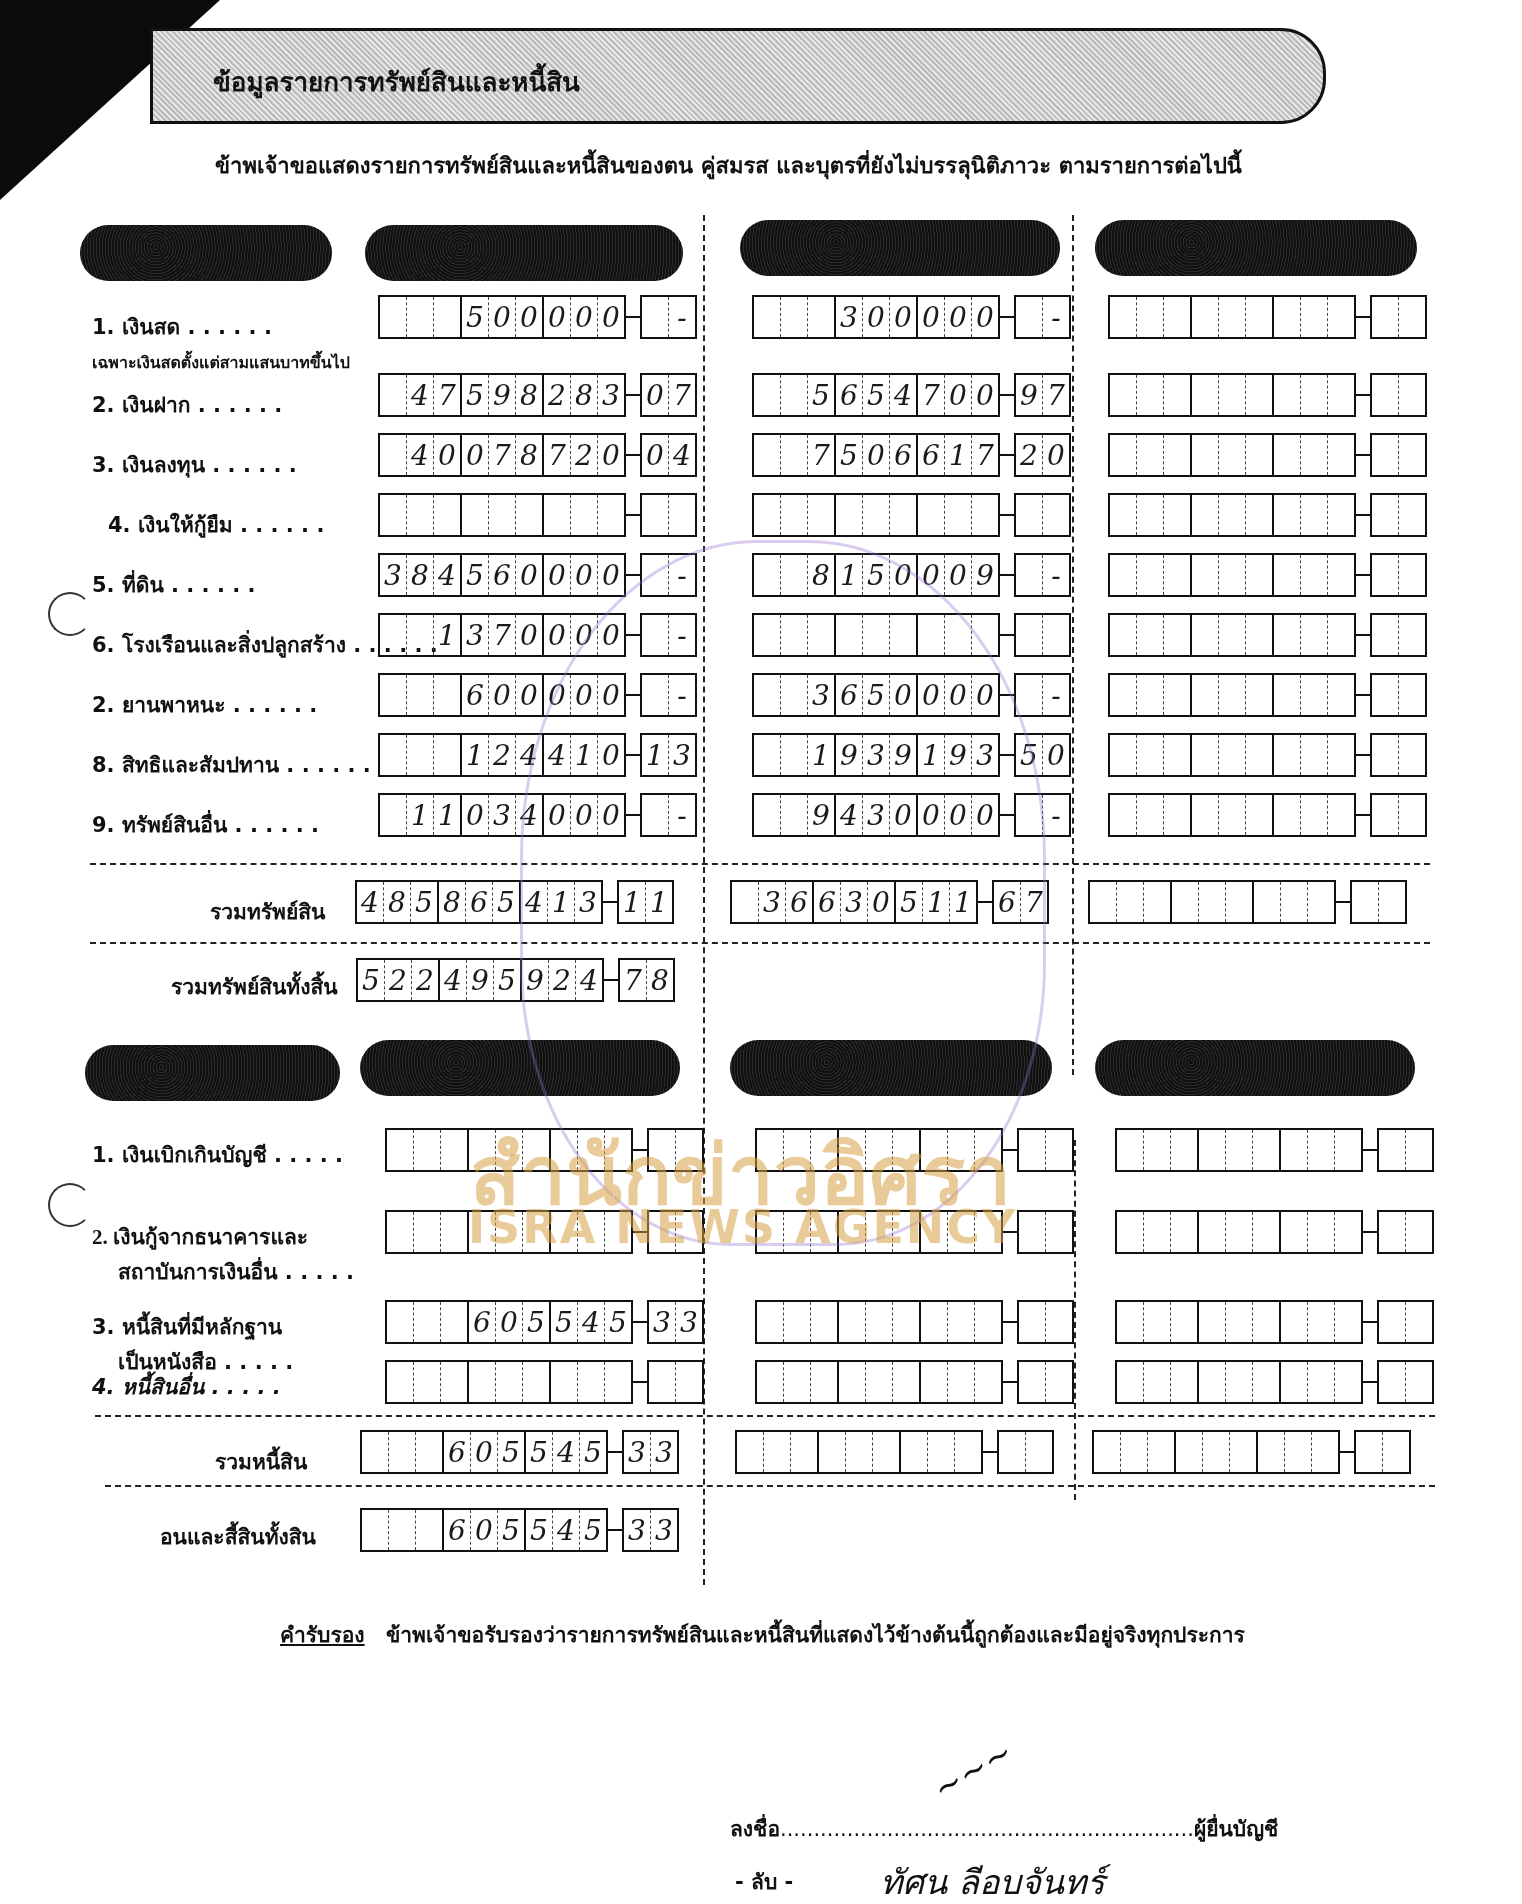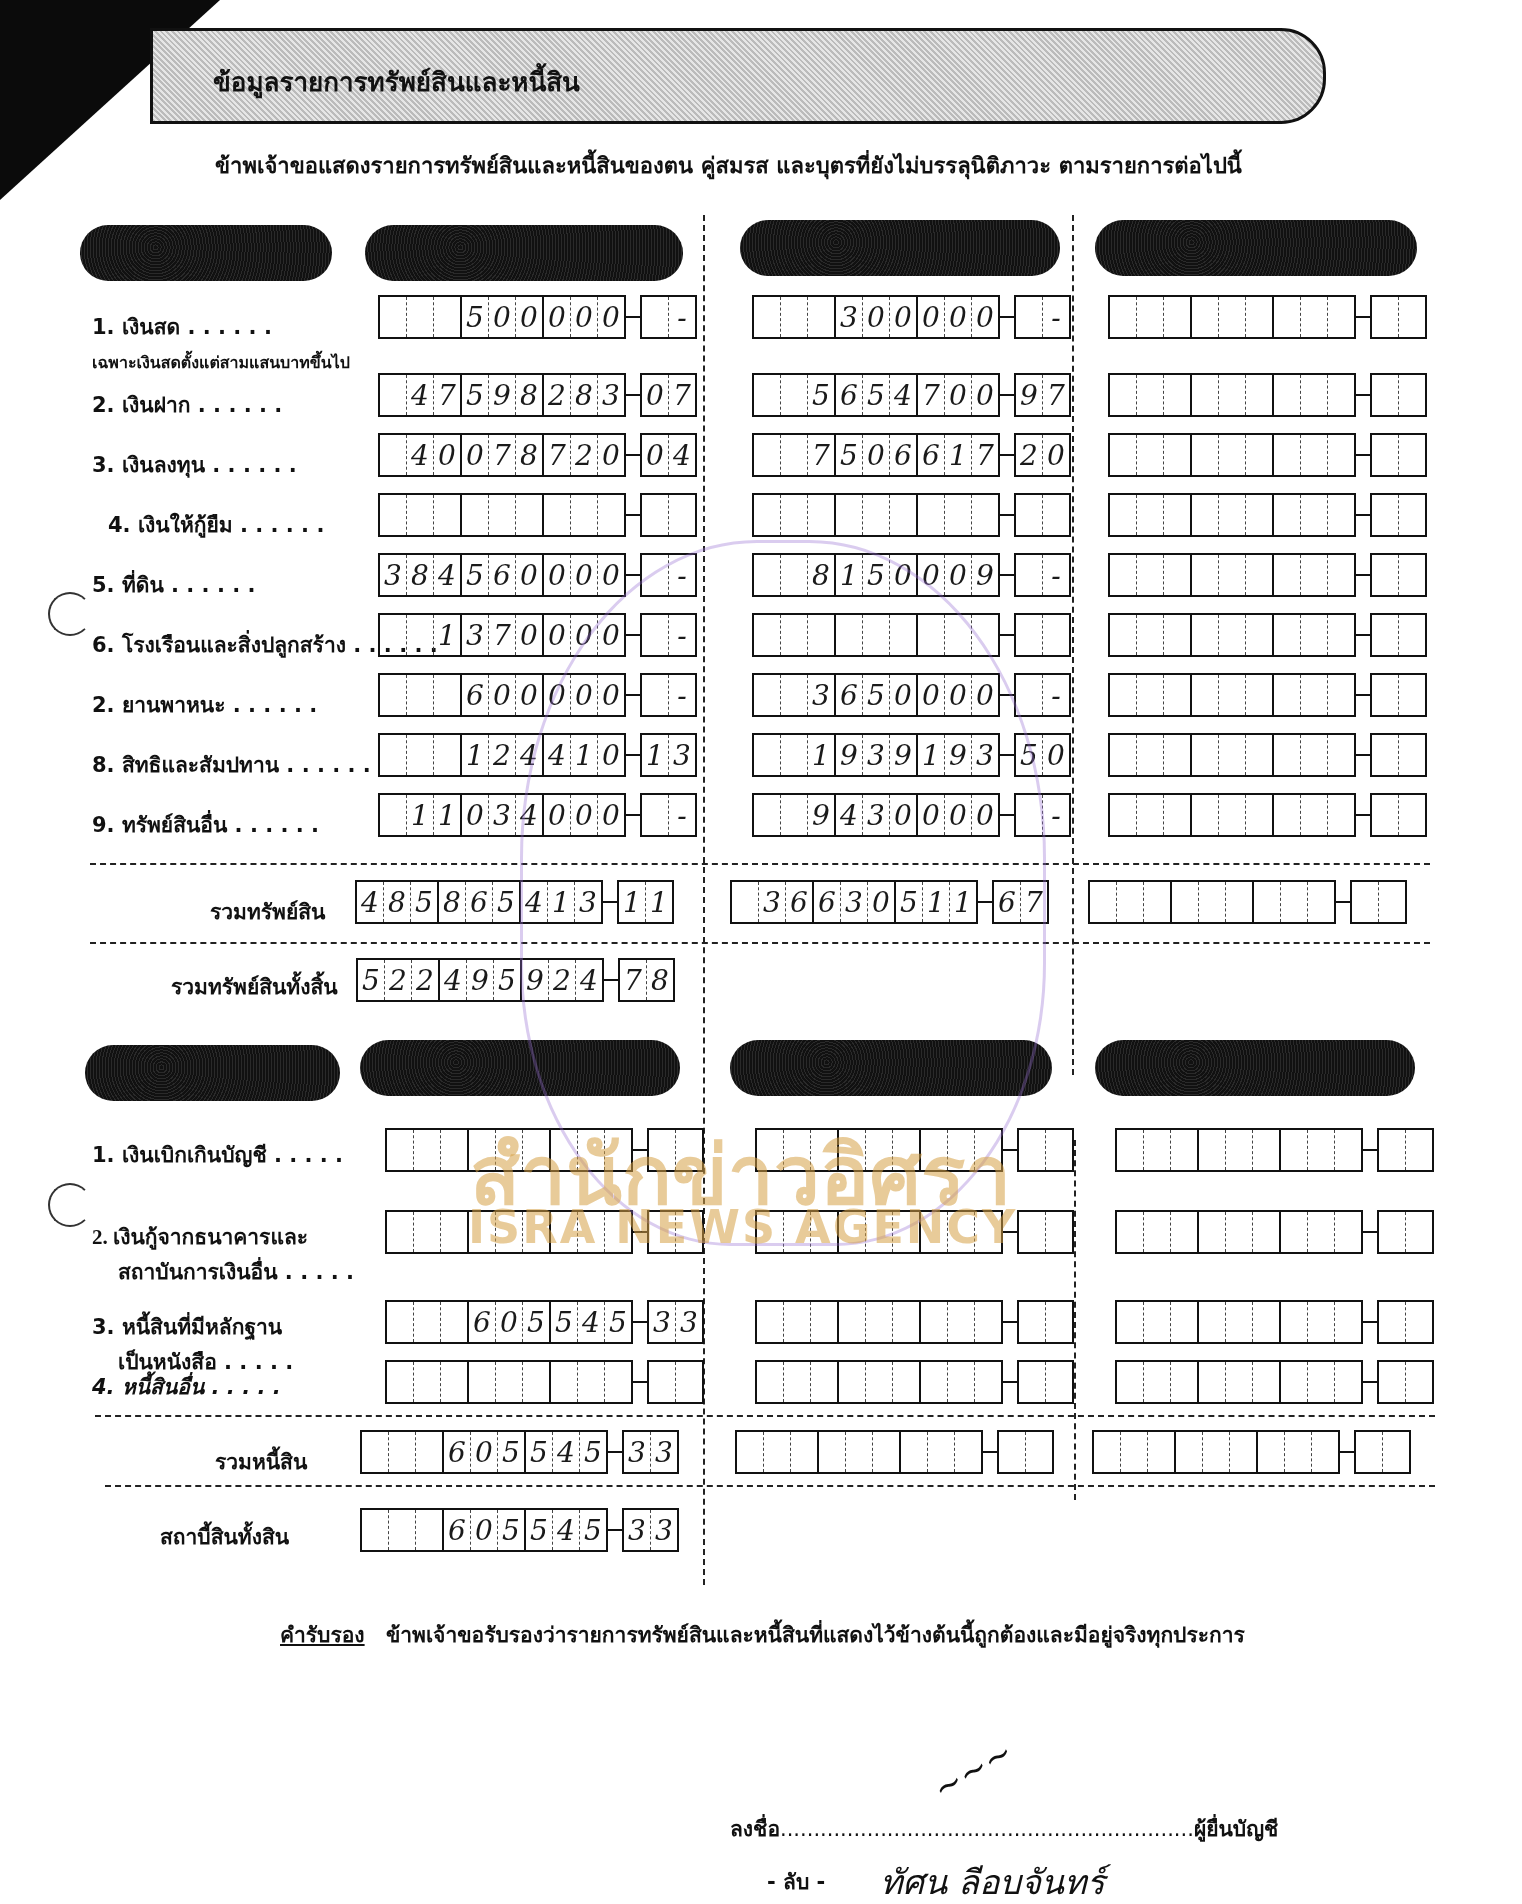--- a/index.html
+++ b/index.html
@@ -1202,21 +1202,21 @@
         </div>
       </div>
       <div class="dash"></div>
       <div class="dec-box">
         <div class="cell"></div>
         <div class="cell"></div>
       </div>
     </div>
   </div>
 
-<div class="row-label" style="left:160px;top:1520px;">สถาบี้สินทั้งสิน</div>
+<div class="row-label" style="left:160px;top:1520px;">อนและสี้สินทั้งสิน</div>
 <div id="liab-grand">
     <div class="field" style="left: 360px; top: 1508px;">
       <div class="int-box">
         <div class="grp">
           <div class="cell"></div>
           <div class="cell"></div>
           <div class="cell"></div>
         </div>
         <div class="grp">
           <div class="cell">6</div>
@@ -1246,14 +1246,14 @@
 
 <div class="cert">
   <u>คำรับรอง</u>
   <span>ข้าพเจ้าขอรับรองว่ารายการทรัพย์สินและหนี้สินที่แสดงไว้ข้างต้นนี้ถูกต้องและมีอยู่จริงทุกประการ</span>
 </div>
 
 <div class="sign" style="left:730px;top:1812px;">
   <span>ลงชื่อ</span><span style="font-weight:normal;">..............................................................</span><span>ผู้ยื่นบัญชี</span>
 </div>
 <div class="hand" style="left:930px;top:1750px;transform:rotate(-30deg);">~~~</div>
-<div class="sign" style="left:735px;top:1865px;margin-left:32px;">- ลับ -</div>
+<div class="sign" style="left:735px;top:1865px;">- ลับ -</div>
 <div class="hand" style="left:880px;top:1855px;">ทัศน  ลีอบจันทร์</div>
 
 </body></html>

